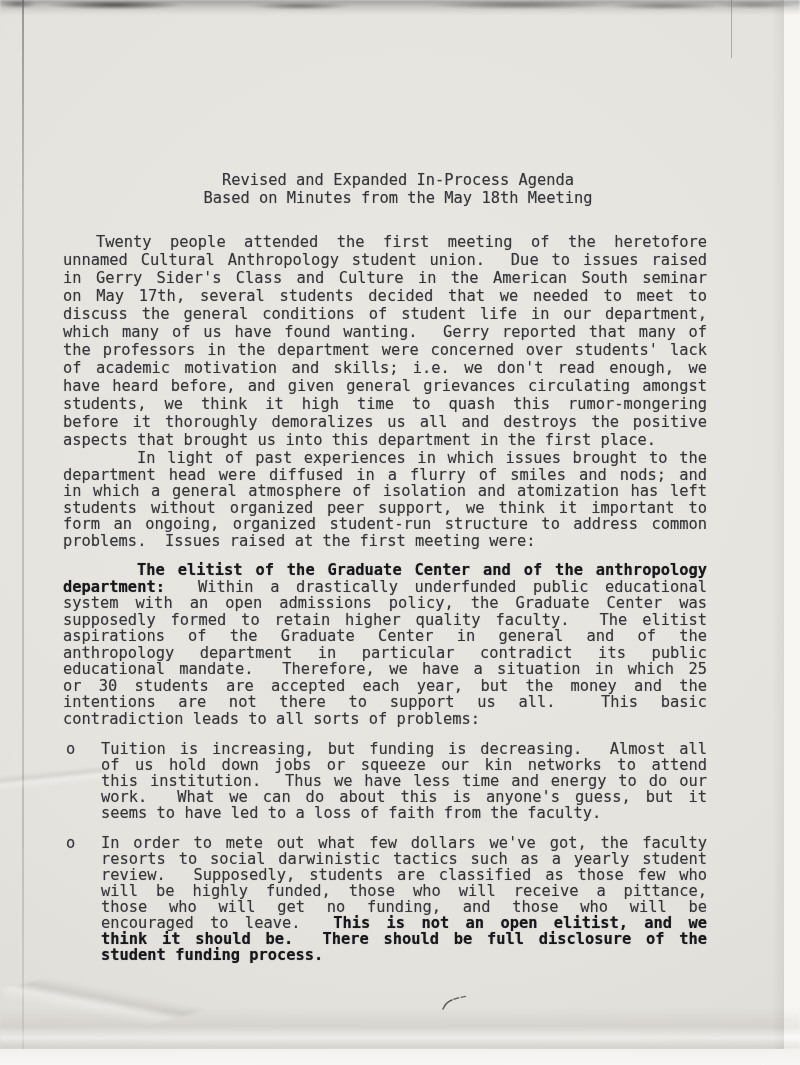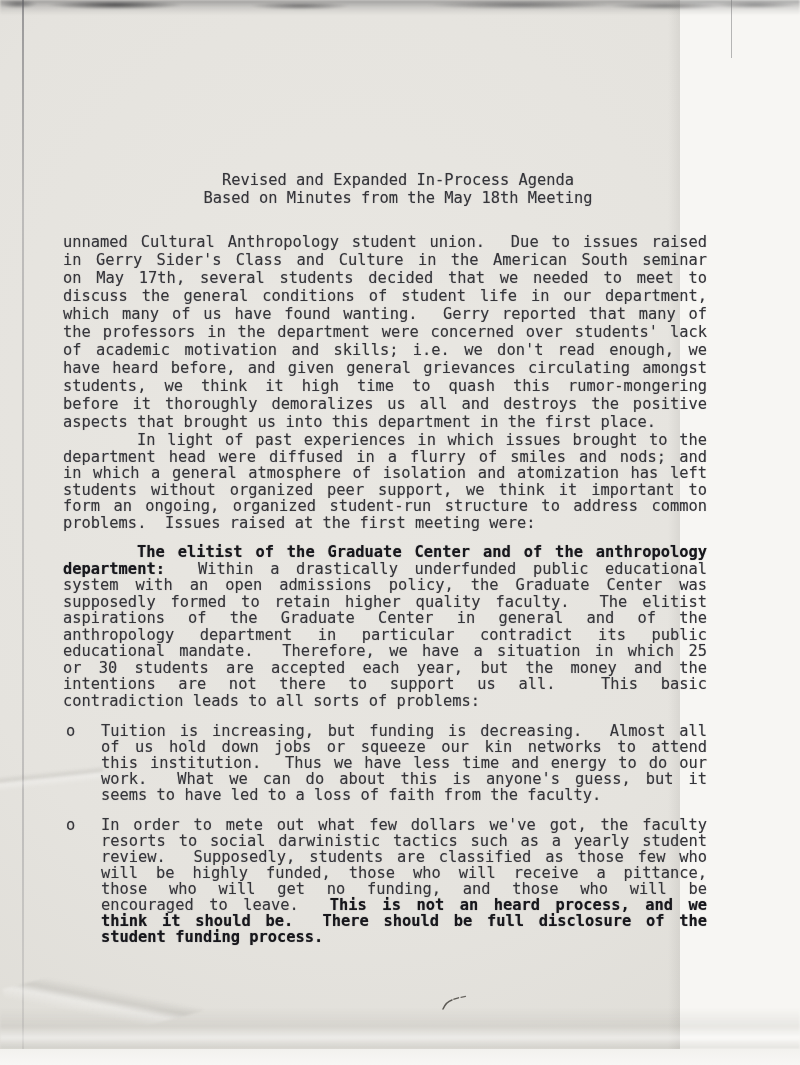--- a/index.html
+++ b/index.html
@@ -6,21 +6,21 @@
     margin: 0; padding: 0;
     width: 800px; height: 1065px;
     overflow: hidden;
     background: #f7f6f3;
     font-family: "DejaVu Sans Mono", "Liberation Mono", monospace;
   }
   .scan { position: relative; width: 800px; height: 1065px; }
 
   
   .paper {
-    position: absolute; left: 0; top: 0; width: 680px; height: 1049px;
+    position: absolute; left: 0; top: 0; width: 784px; height: 1049px;
     background:
       radial-gradient(120% 90% at 52% 38%, #e9e7e2 0%, #e5e3de 55%, #dedcd6 88%, #d8d6d0 100%);
     border-bottom: 1px solid rgba(90,88,82,.35);
   }
   
   .top-smudge {
     position: absolute; left: 0; top: 0; width: 800px; height: 15px;
     background:
       radial-gradient(95px 6px at 115px 5px, rgba(45,45,47,.8), rgba(45,45,47,0) 72%),
       radial-gradient(26px 6px at 18px 4px,  rgba(55,55,57,.55), rgba(55,55,57,0) 75%),
@@ -102,20 +102,21 @@
     <div class="crease-bottom"></div>
     <div class="crease-bottom-left"></div>
 
     <div class="content">
       <div class="title">
         <div class="line">Revised and Expanded In-Process Agenda</div>
         <div class="line">Based on Minutes from the May 18th Meeting</div>
       </div>
       <div>
           <div class="block paragraph">
+            <div class="line just ind">Twenty people attended the first meeting of the heretofore</div>
             <div class="line just">unnamed Cultural Anthropology student union.  Due to issues raised</div>
             <div class="line just">in Gerry Sider's Class and Culture in the American South seminar</div>
             <div class="line just">on May 17th, several students decided that we needed to meet to</div>
             <div class="line just">discuss the general conditions of student life in our department,</div>
             <div class="line just">which many of us have found wanting.  Gerry reported that many of</div>
             <div class="line just">the professors in the department were concerned over students' lack</div>
             <div class="line just">of academic motivation and skills; i.e. we don't read enough, we</div>
             <div class="line just">have heard before, and given general grievances circulating amongst</div>
             <div class="line just">students, we think it high time to quash this rumor-mongering</div>
             <div class="line just">before it thoroughly demoralizes us all and destroys the positive</div>
@@ -149,21 +150,21 @@
             <div class="line just">work.  What we can do about this is anyone's guess, but it</div>
             <div class="line">seems to have led to a loss of faith from the faculty.</div>
           </div>
           <div class="block bullet">
             <span class="marker">o</span>
             <div class="line just">In order to mete out what few dollars we've got, the faculty</div>
             <div class="line just">resorts to social darwinistic tactics such as a yearly student</div>
             <div class="line just">review.  Supposedly, students are classified as those few who</div>
             <div class="line just">will be highly funded, those who will receive a pittance,</div>
             <div class="line just">those who will get no funding, and those who will be</div>
-            <div class="line just"><span>encouraged to leave.  </span><span class="b">This is not an heard process, and we</span></div>
+            <div class="line just"><span>encouraged to leave.  </span><span class="b">This is not an open elitist, and we</span></div>
             <div class="line just"><span class="b">think it should be.  There should be full disclosure of the</span></div>
             <div class="line"><span class="b">student funding process.</span></div>
           </div>
         </div>
     </div>
 
     <svg class="pencil-mark" width="30" height="18" viewBox="0 0 30 18">
       <path d="M3 15 Q6 8 12 6" stroke="#5d5a55" fill="none" stroke-width="1.5" stroke-linecap="round"></path>
       <path d="M14 5.2 l4.5 -1.4" stroke="#5d5a55" fill="none" stroke-width="1.4" stroke-linecap="round"></path>
       <path d="M21 3.4 l4.5 -1.1" stroke="#6a6762" fill="none" stroke-width="1.2" stroke-linecap="round"></path>

